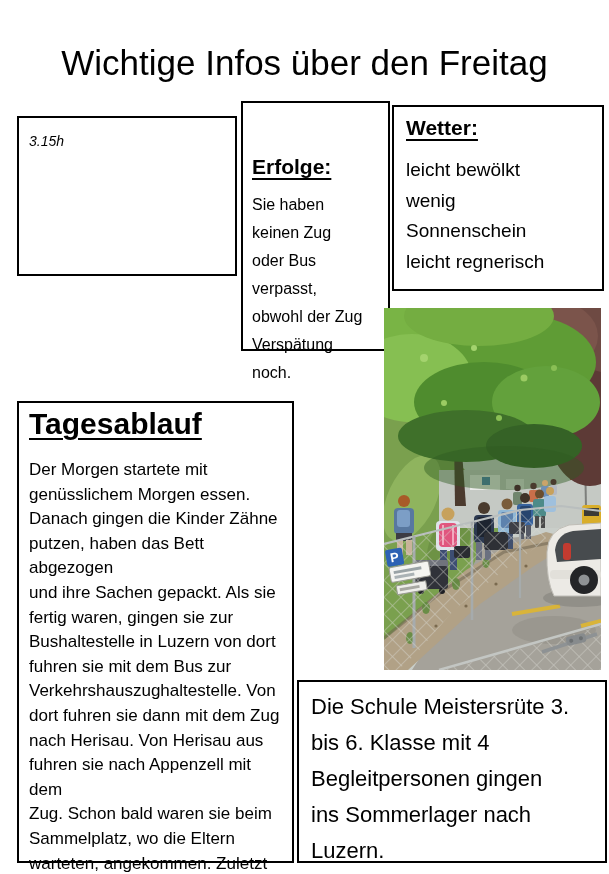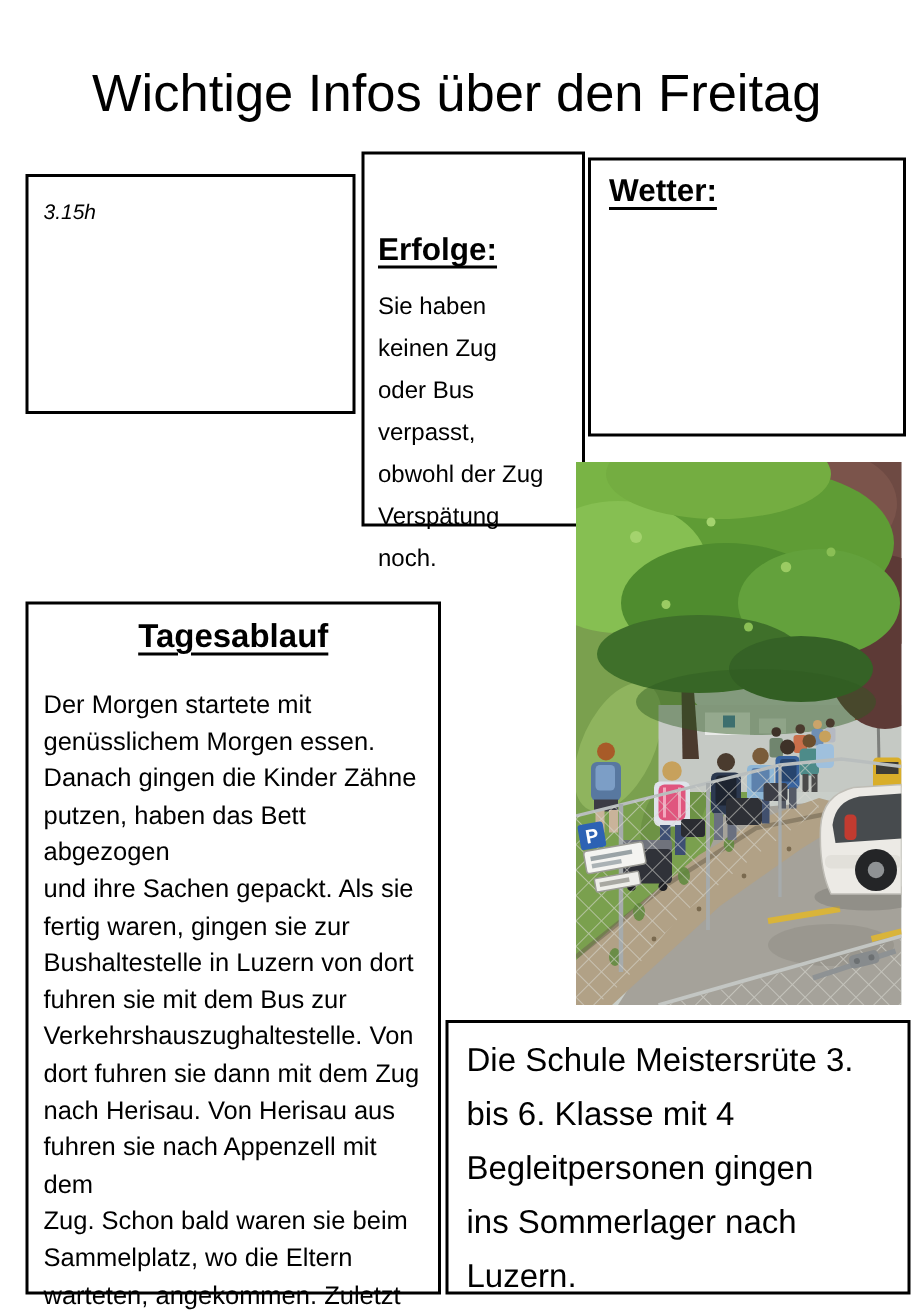--- a/index.html
+++ b/index.html
@@ -41,21 +41,21 @@
 
   #box-erfolge { left: 241px; top: 101px; width: 149px; height: 250px; padding: 5px 9px; }
   #box-erfolge h2 { font-size: 21px; line-height: 30px; margin-top: 44px; }
   #box-erfolge .body { font-size: 16px; line-height: 28px; margin-top: 9px; }
 
   #box-wetter { left: 392px; top: 105px; width: 212px; height: 186px; padding: 6px 12px; }
   #box-wetter h2 { font-size: 21px; line-height: 30px; }
   #box-wetter .body { font-size: 19px; line-height: 30.5px; margin-top: 12px; }
 
   #box-tagesablauf { left: 17px; top: 401px; width: 277px; height: 462px; padding: 6px 10px; }
-  #box-tagesablauf h2 { font-size: 22px; line-height: 30px; text-align: center; }
+  #box-tagesablauf h2 { font-size: 30px; line-height: 30px; }
   #box-tagesablauf .body { font-size: 17px; line-height: 24.6px; margin-top: 19px; }
 
   #box-schule { left: 297px; top: 680px; width: 310px; height: 183px; padding: 4px 12px; }
   #box-schule .body { font-size: 22px; line-height: 36px; margin-top: 3px; }
 
   #photo {
     position: absolute; left: 384px; top: 308px;
     width: 217px; height: 362px;
     display: block;
   }
@@ -75,20 +75,24 @@
 keinen Zug
 oder Bus
 verpasst,
 obwohl der Zug
 Verspätung
 noch.</div>
 </div>
 
 <div class="tbox" id="box-wetter">
   <h2>Wetter:</h2>
+  <div class="body">leicht bewölkt
+wenig
+Sonnenschein
+leicht regnerisch</div>
 </div>
 
 <div class="tbox" id="box-tagesablauf">
   <h2>Tagesablauf</h2>
   <div class="body">Der Morgen startete mit
 genüsslichem Morgen essen.
 Danach gingen die Kinder Zähne
 putzen, haben das Bett abgezogen
 und ihre Sachen gepackt. Als sie
 fertig waren, gingen sie zur

